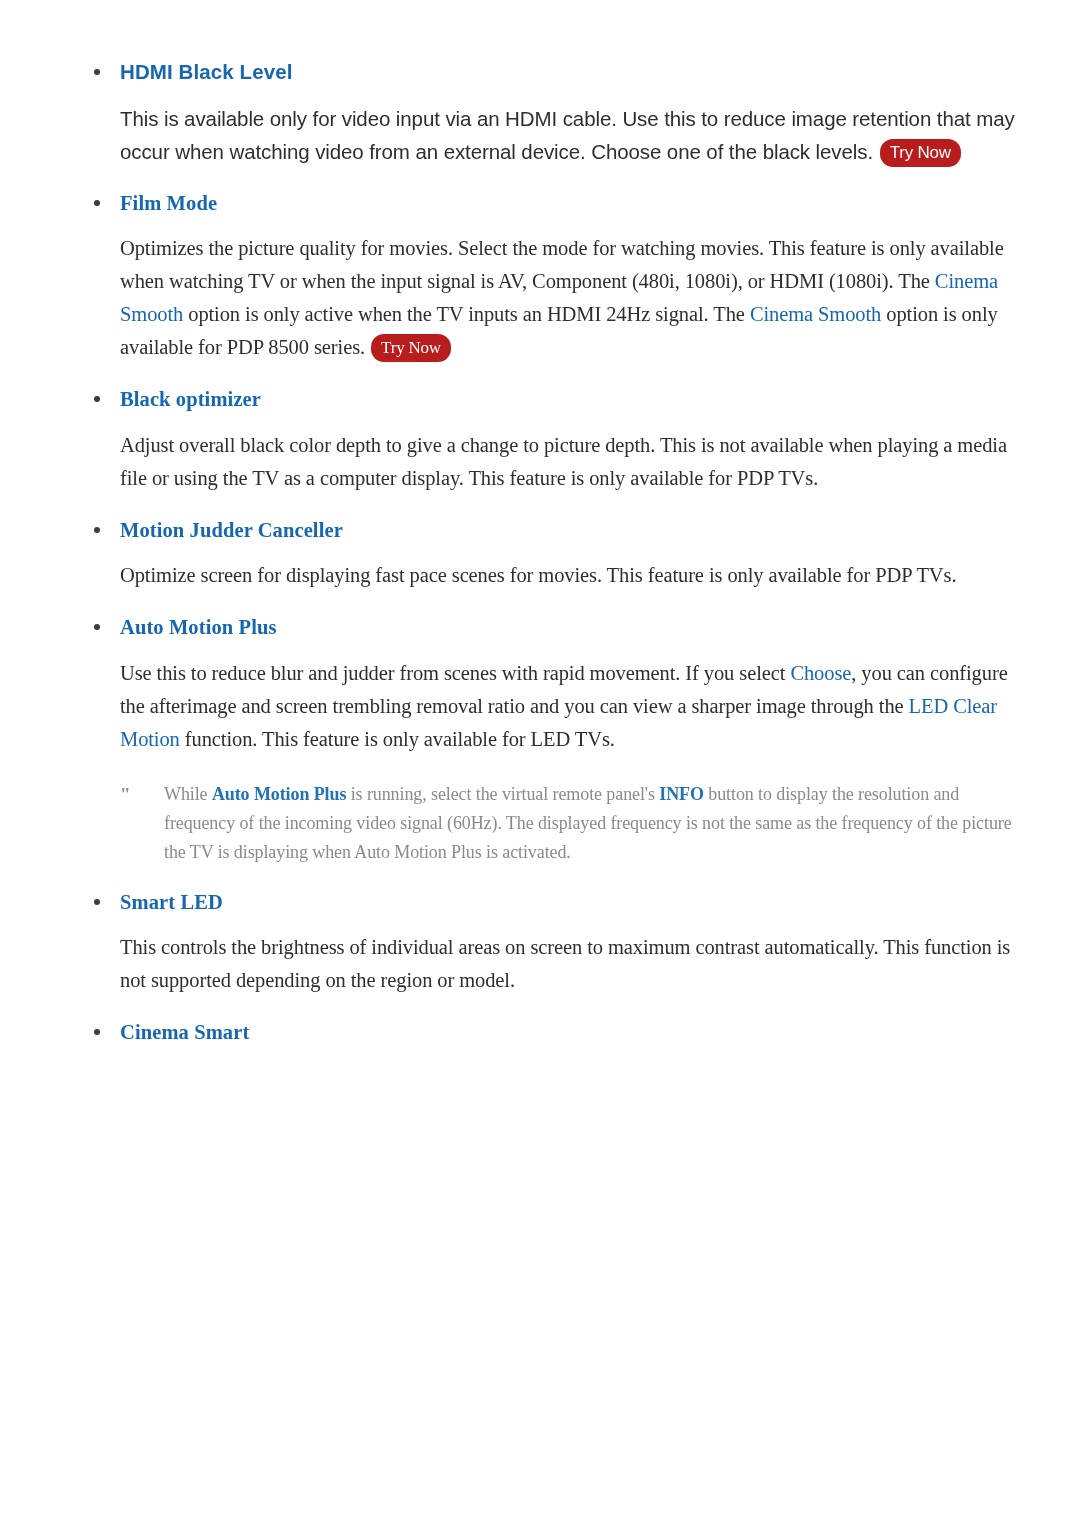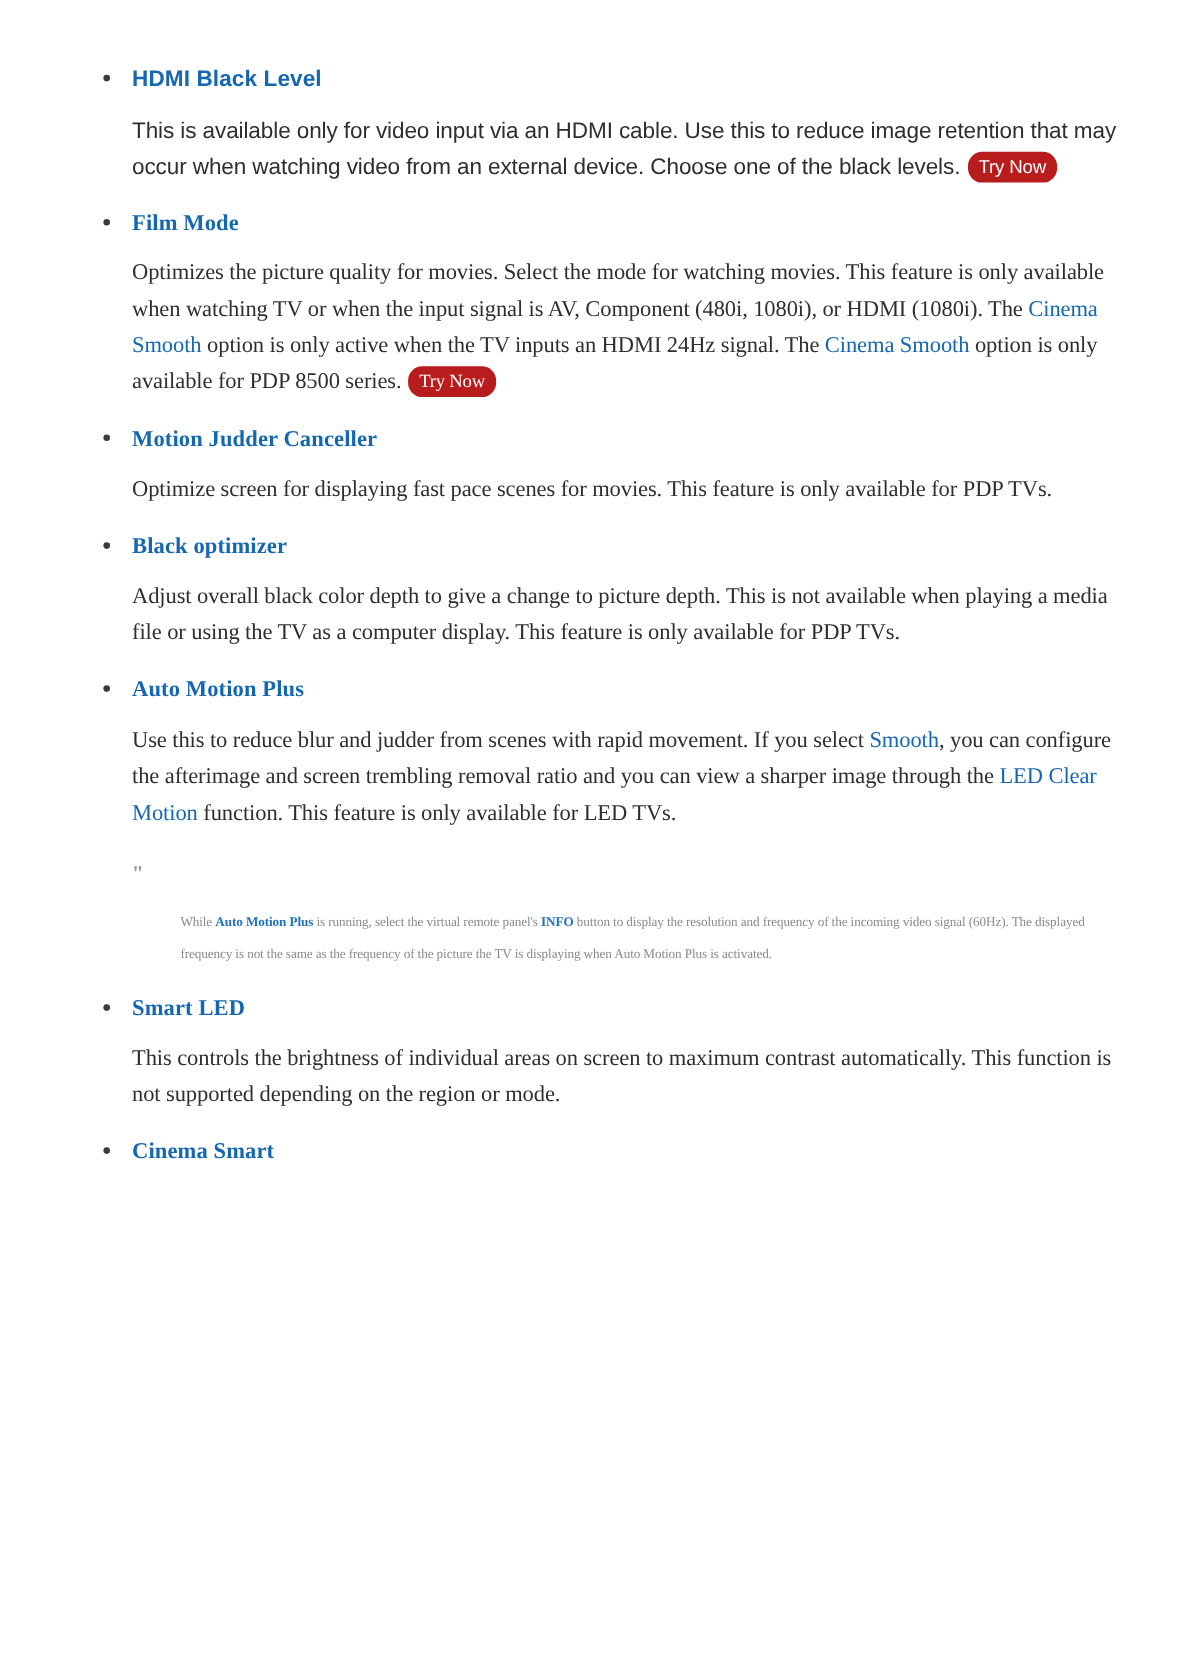--- a/index.html
+++ b/index.html
@@ -104,26 +104,25 @@
   }
   .note-mark {
     flex: 0 0 44px;
     font-size: 19px;
     color: #8d8d8d;
     line-height: 29px;
     font-weight: bold;
     letter-spacing: 0;
   }
   .note-body {
-    font-size: 12px;
+    font-size: 18px;
     line-height: 29px;
     color: #8a8a8a;
     letter-spacing: -0.1px;
     max-width: 856px;
-    margin-top: 44px;
   }
   .note-body .nhl {
     color: #2272b8;
     font-weight: bold;
   }
 
   .gap-after-note { margin-top: 27px; }
 </style>
 </head>
 <body>
@@ -146,54 +145,54 @@
           </span>
           <span class="heading-text">Film Mode</span>
         </div>
         <p class="body-para"><span>Optimizes the picture quality for movies. Select the mode for watching movies. This feature is only available when watching TV or when the input signal is AV, Component (480i, 1080i), or HDMI (1080i). The </span><span class="hl">Cinema Smooth</span><span> option is only active when the TV inputs an HDMI 24Hz signal. The </span><span class="hl">Cinema Smooth</span><span> option is only available for PDP 8500 series.</span> <span class="trynow">Try Now</span></p>
       </div>
       <div class="section">
         <div class="heading-row">
           <span class="bullet">
             <i></i>
           </span>
+          <span class="heading-text">Black optimizer</span>
+        </div>
+        <p class="body-para"><span>Adjust overall black color depth to give a change to picture depth. This is not available when playing a media file or using the TV as a computer display. This feature is only available for PDP TVs.</span></p>
+      </div>
+      <div class="section">
+        <div class="heading-row">
+          <span class="bullet">
+            <i></i>
+          </span>
           <span class="heading-text">Motion Judder Canceller</span>
         </div>
         <p class="body-para"><span>Optimize screen for displaying fast pace scenes for movies. This feature is only available for PDP TVs.</span></p>
       </div>
-      <div class="section">
-        <div class="heading-row">
-          <span class="bullet">
-            <i></i>
-          </span>
-          <span class="heading-text">Black optimizer</span>
-        </div>
-        <p class="body-para"><span>Adjust overall black color depth to give a change to picture depth. This is not available when playing a media file or using the TV as a computer display. This feature is only available for PDP TVs.</span></p>
-      </div>
       <div class="section has-note">
         <div class="heading-row">
           <span class="bullet">
             <i></i>
           </span>
           <span class="heading-text">Auto Motion Plus</span>
         </div>
-        <p class="body-para"><span>Use this to reduce blur and judder from scenes with rapid movement. If you select </span><span class="hl">Smooth</span><span>, you can configure the afterimage and screen trembling removal ratio and you can view a sharper image through the </span><span class="hl">LED Clear Motion</span><span> function. This feature is only available for LED TVs.</span></p>
+        <p class="body-para"><span>Use this to reduce blur and judder from scenes with rapid movement. If you select </span><span class="hl">Choose</span><span>, you can configure the afterimage and screen trembling removal ratio and you can view a sharper image through the </span><span class="hl">LED Clear Motion</span><span> function. This feature is only available for LED TVs.</span></p>
         <div class="note">
           <span class="note-mark">"</span>
           <div class="note-body"><span>While </span><span class="nhl">Auto Motion Plus</span><span> is running, select the virtual remote panel's </span><span class="nhl">INFO</span><span> button to display the resolution and frequency of the incoming video signal (60Hz). The displayed frequency is not the same as the frequency of the picture the TV is displaying when Auto Motion Plus is activated.</span></div>
         </div>
       </div>
       <div class="section gap-after-note">
         <div class="heading-row">
           <span class="bullet">
             <i></i>
           </span>
           <span class="heading-text">Smart LED</span>
         </div>
-        <p class="body-para"><span>This controls the brightness of individual areas on screen to maximum contrast automatically. This function is not supported depending on the region or mode.</span></p>
+        <p class="body-para"><span>This controls the brightness of individual areas on screen to maximum contrast automatically. This function is not supported depending on the region or model.</span></p>
       </div>
       <div class="section">
         <div class="heading-row">
           <span class="bullet">
             <i></i>
           </span>
           <span class="heading-text">Cinema Smart</span>
         </div>
       </div>
     </div>

